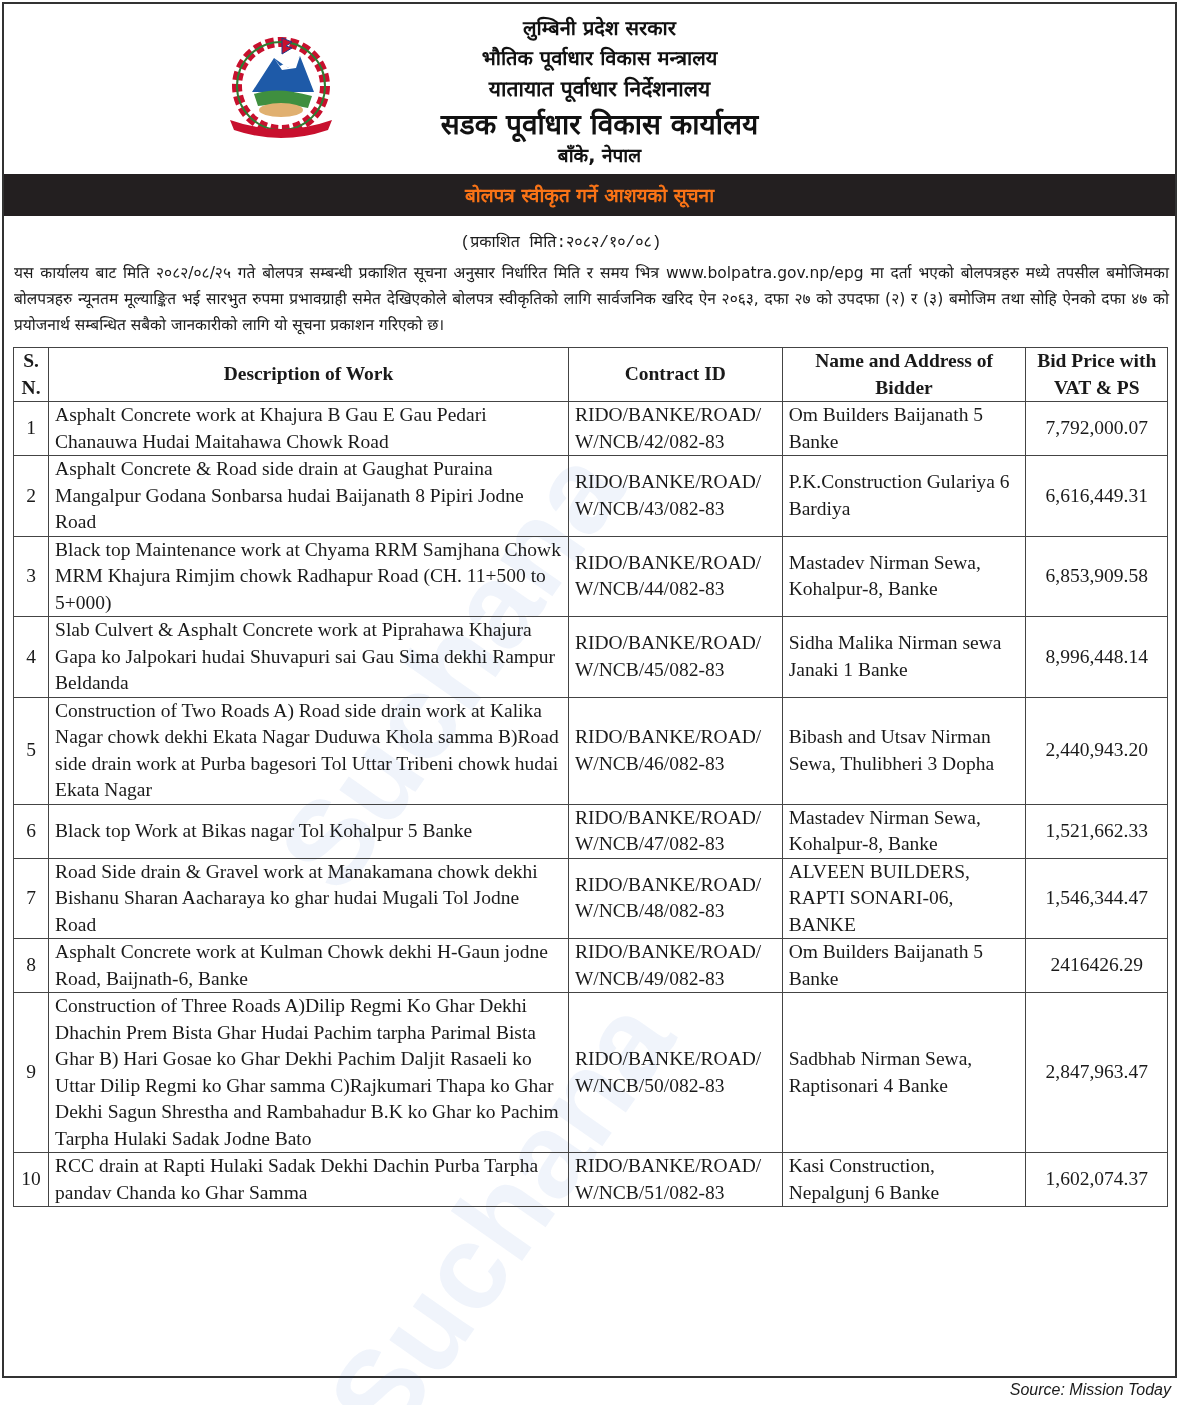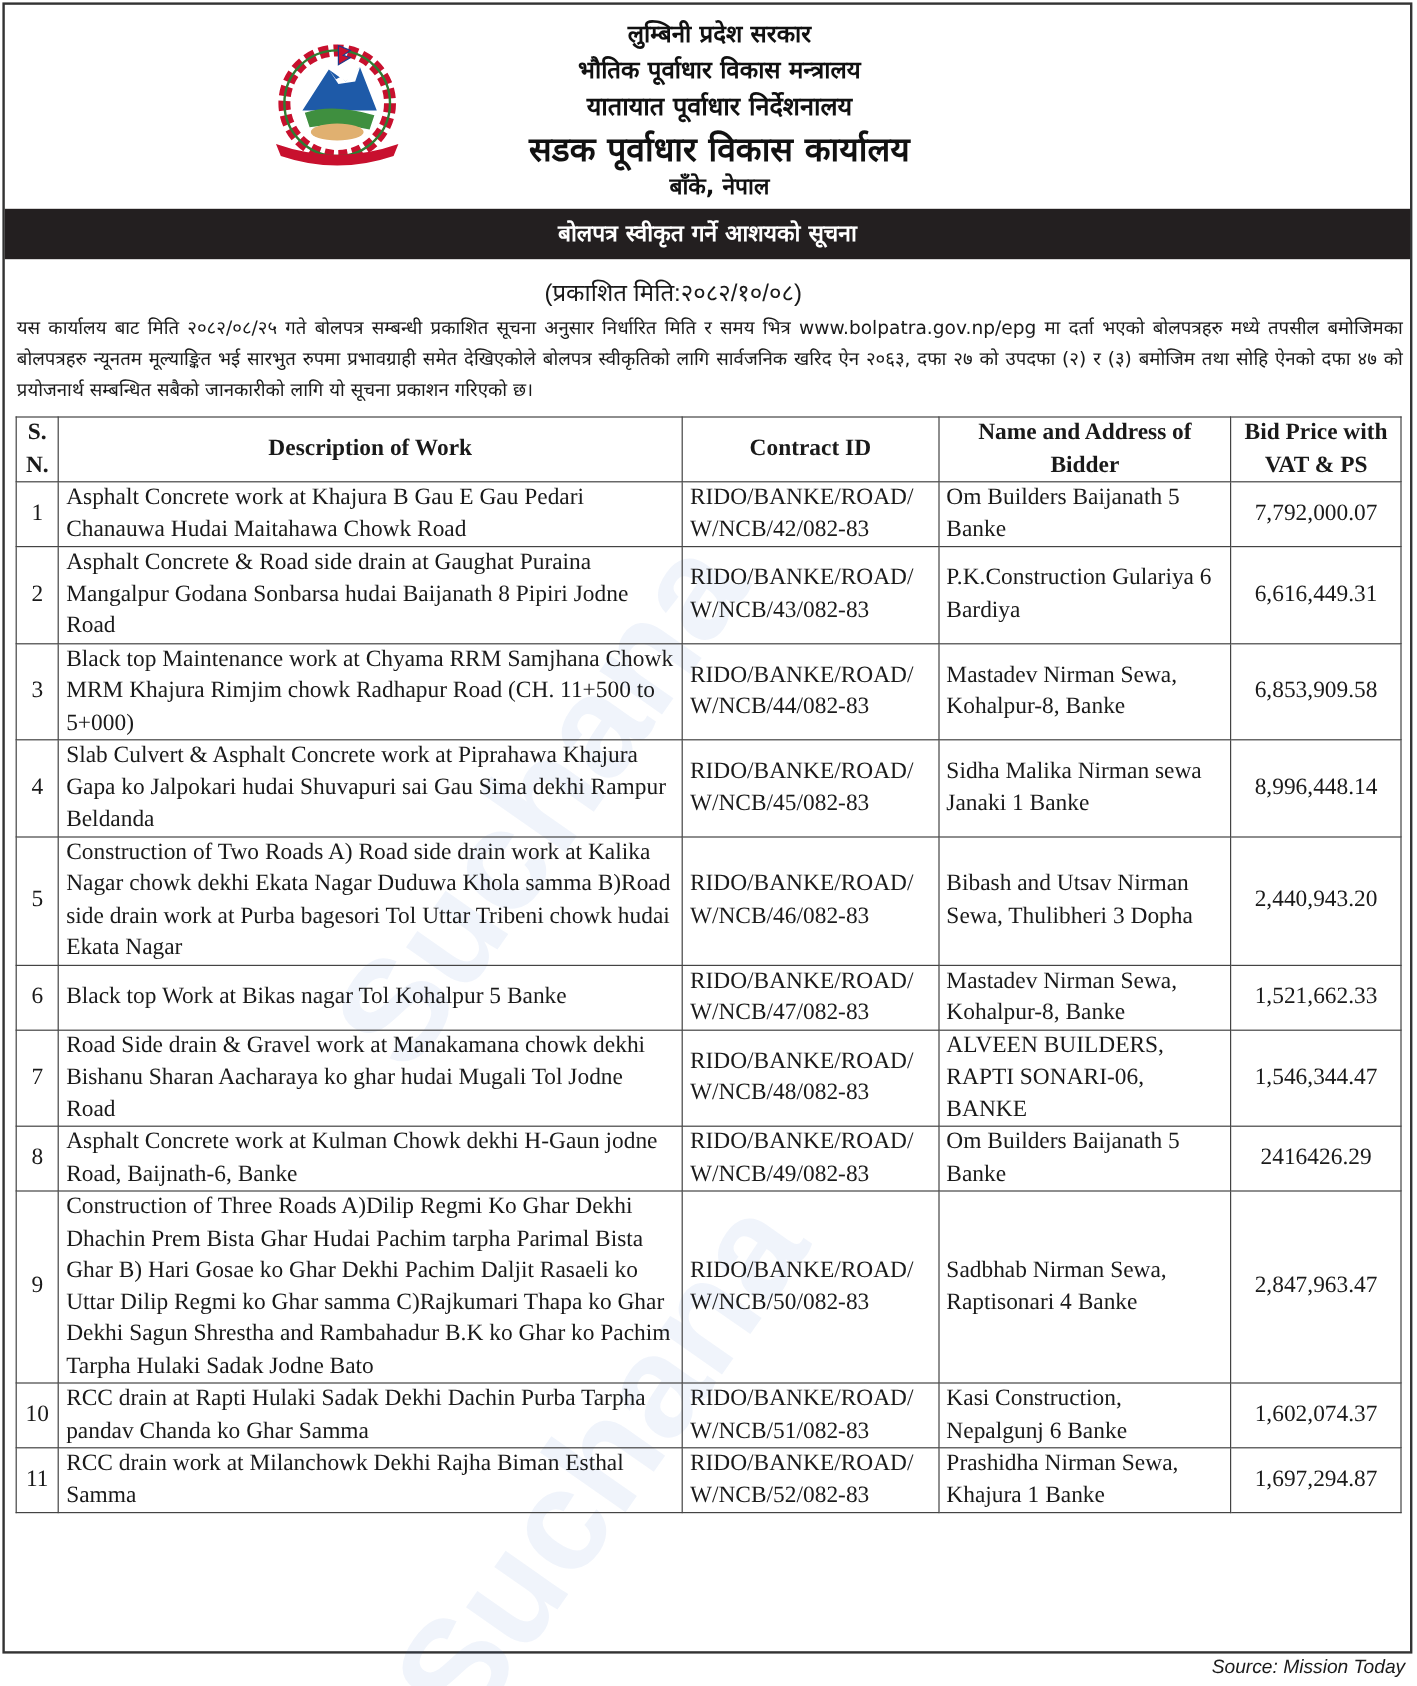--- a/index.html
+++ b/index.html
@@ -6,22 +6,22 @@
   body { width:1181px; height:1405px; position:relative; overflow:hidden; font-family:"Liberation Serif", serif; color:#1a1a1a; }
   .frame { position:absolute; left:2px; top:2px; width:1175px; height:1376px; border:2px solid #333; box-sizing:border-box; }
   .header { position:absolute; left:4px; top:4px; width:1171px; height:168px; }
   .logo { position:absolute; left:218px; top:30px; width:118px; height:108px; }
   .hline { position:absolute; left:0; width:1171px; text-align:center; font-family:"DejaVu Sans", sans-serif; font-weight:bold; color:#111; white-space:nowrap; }
   .l1 { top:10px; font-size:20px; padding-left:10px; }
   .l2 { top:40px; font-size:20px; padding-left:10px; }
   .l3 { top:70px; font-size:21px; padding-left:10px; }
   .l4 { top:100px; font-size:28px; padding-left:10px; }
   .l5 { top:138px; font-size:19px; padding-left:10px; }
-  .banner { position:absolute; left:4px; top:174px; width:1171px; height:42px; background:#231f20; color:#ffffff; font-family:"DejaVu Sans", sans-serif; font-weight:bold; font-size:19px; text-align:center; line-height:42px; }
-  .pubdate { position:absolute; left:4px; top:230px; width:1114px; text-align:center; font-family:Liberation Sans, sans-serif; font-size:20px; }
+  .banner { position:absolute; left:4px; top:174px; width:1171px; height:42px; background:#231f20; color:#f97316; font-family:"DejaVu Sans", sans-serif; font-weight:bold; font-size:19px; text-align:center; line-height:42px; }
+  .pubdate { position:absolute; left:4px; top:230px; width:1114px; text-align:center; font-family:Liberation Mono, monospace; font-size:16px; }
   .intro { position:absolute; left:14px; top:260px; width:1155px; font-family:"DejaVu Sans", sans-serif; font-size:15.5px; line-height:26px; text-align:justify; }
   table.awards { position:absolute; left:13px; top:347px; width:1155px; border-collapse:collapse; font-size:19.5px; line-height:26.5px; }
   table.awards th, table.awards td { border:1.5px solid #444; padding:0 6px; vertical-align:middle; }
   table.awards th { font-weight:bold; text-align:center; }
   .c-sn { width:22px; text-align:center; }
   .c-desc { width:505px; }
   .c-cid { width:200px; }
   .c-bid { width:230px; }
   .c-price { width:128px; text-align:center; }
   td.c-sn { text-align:center; }
@@ -137,23 +137,16 @@
         <td class="c-bid">Sadbhab Nirman Sewa, Raptisonari 4 Banke</td>
         <td class="c-price">2,847,963.47</td>
       </tr>
       <tr>
         <td class="c-sn">10</td>
         <td class="c-desc">RCC drain at Rapti Hulaki Sadak Dekhi Dachin Purba Tarpha pandav Chanda ko Ghar Samma</td>
         <td class="c-cid">RIDO/BANKE/ROAD/ W/NCB/51/082-83</td>
         <td class="c-bid">Kasi Construction, Nepalgunj 6 Banke</td>
         <td class="c-price">1,602,074.37</td>
       </tr>
-      <tr>
-        <td class="c-sn">11</td>
-        <td class="c-desc">RCC drain work at Milanchowk Dekhi Rajha Biman Esthal Samma</td>
-        <td class="c-cid">RIDO/BANKE/ROAD/ W/NCB/52/082-83</td>
-        <td class="c-bid">Prashidha Nirman Sewa, Khajura 1 Banke</td>
-        <td class="c-price">1,697,294.87</td>
-      </tr>
     </tbody>
 </table>
 
 <div class="source">Source: Mission Today</div>
 
 </body></html>

